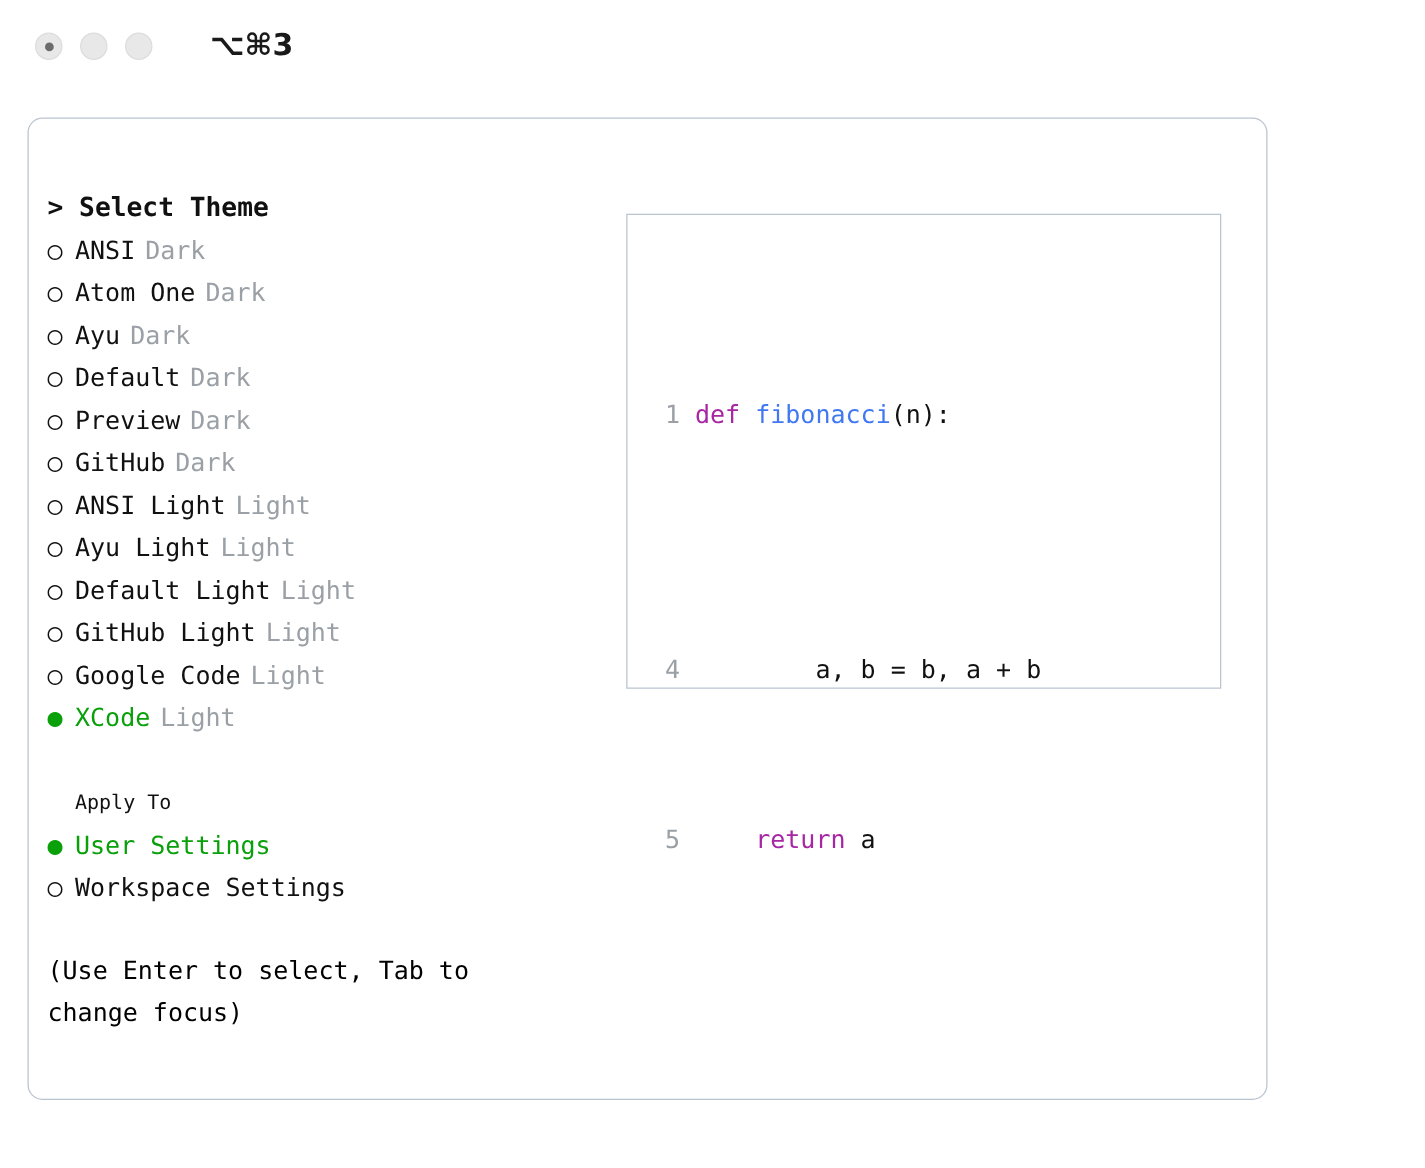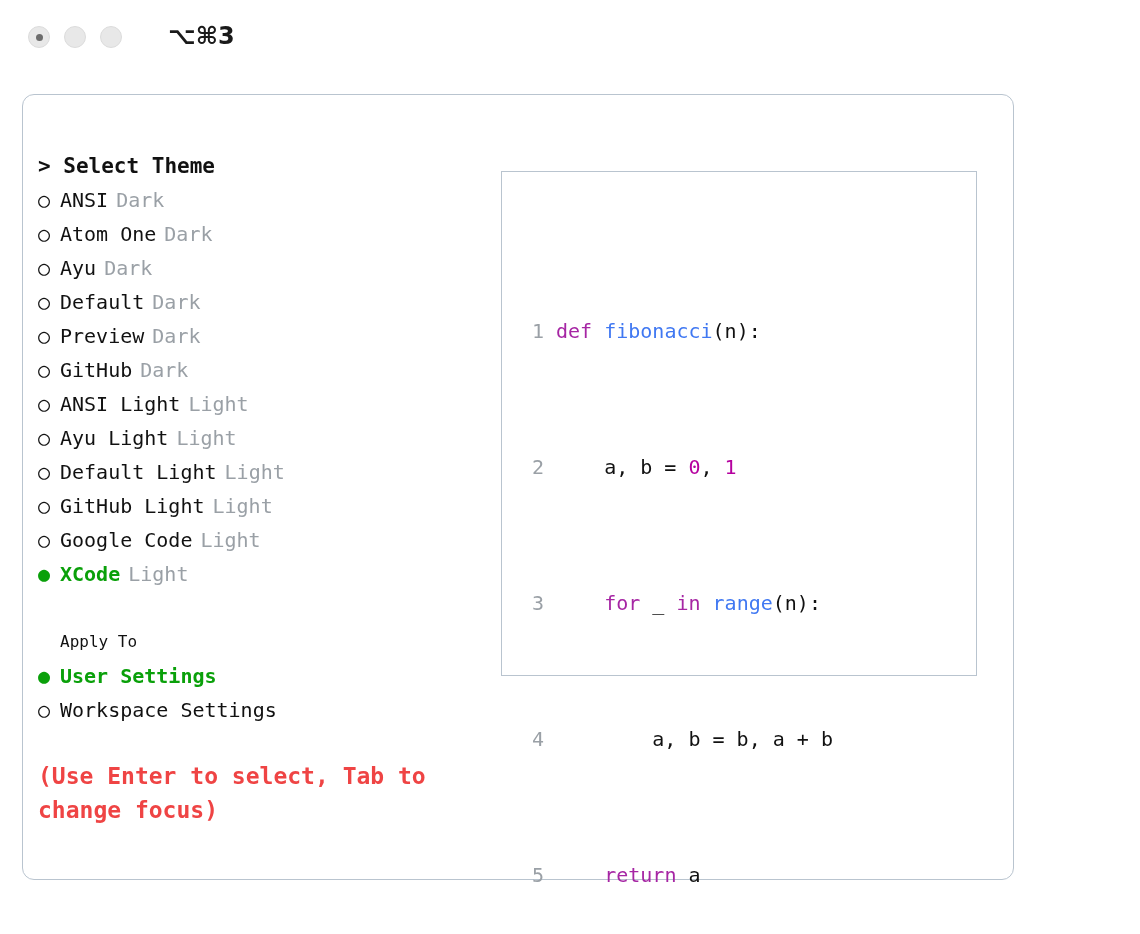--- a/index.html
+++ b/index.html
@@ -112,56 +112,54 @@
     display: inline-block;
     width: 22px;
     flex: none;
     color: #111111;
   }
   .bullet.sel {
     color: #0aa00a;
   }
   .row.selected .label {
     color: #0aa00a;
-    font-weight: bold;
   }
   .label { color: #111111; text-align: right; }
   .variant {
     color: #9aa0a6;
     margin-left: 8px;
   }
   .row.selected .variant { color: #9aa0a6; }
   .spacer { height: 34px; }
   .applyto {
     font-size: 16px;
     color: #111111;
     line-height: 34px;
     padding-left: 22px;
     white-space: pre;
   }
   .hint {
     margin-top: 32px;
-    font-size: 23px;
-    color: #ef4444;
+    font-size: 20px;
+    color: #000000;
     line-height: 34px;
     width: 410px;
     white-space: pre-wrap;
-    font-weight: bold;
   }
   
   .preview-title {
     font-size: 21px;
     font-weight: bold;
     color: #111111;
     line-height: 34px;
   }
   .preview-box {
     margin-top: 22px;
     width: 476px;
-    height: 505px;
+    height: 380px;
     border: 1px solid #b9c4cf;
     box-sizing: border-box;
     background: #ffffff;
     position: relative;
   }
   .code {
     position: absolute;
     left: 16px;
     top: 40px;
     font-size: 20px;
@@ -293,23 +291,21 @@
       <div class="hint">(Use Enter to select, Tab to change focus)</div>
     </div>
 
     <div class="right-col">
 
       <div class="preview-box">
         <div class="code">
 
           <div><span class="ln">1</span><span class="kw">def </span><span class="fn">fibonacci</span><span class="plain">(n):</span></div>
 
-          <div><span class="ln">2</span><span class="plain">    a, b = </span><span class="num">0</span><span class="plain">, </span><span class="num">1</span></div>
-
-          <div><span class="ln">3</span><span class="plain">    </span><span class="kw">for</span><span class="plain"> _ </span><span class="kw">in</span><span class="plain"> </span><span class="fn">range</span><span class="plain">(n):</span></div>
+
 
           <div><span class="ln">4</span><span class="plain">        a, b = b, a + b</span></div>
 
           <div><span class="ln">5</span><span class="plain">    </span><span class="kw">return</span><span class="plain"> a</span></div>
 
           
           
 
           
 

